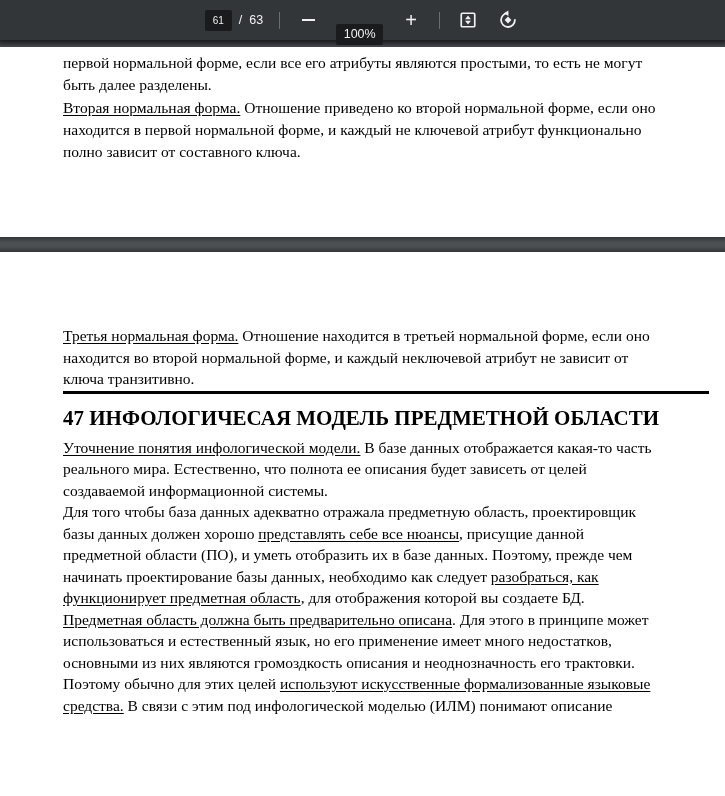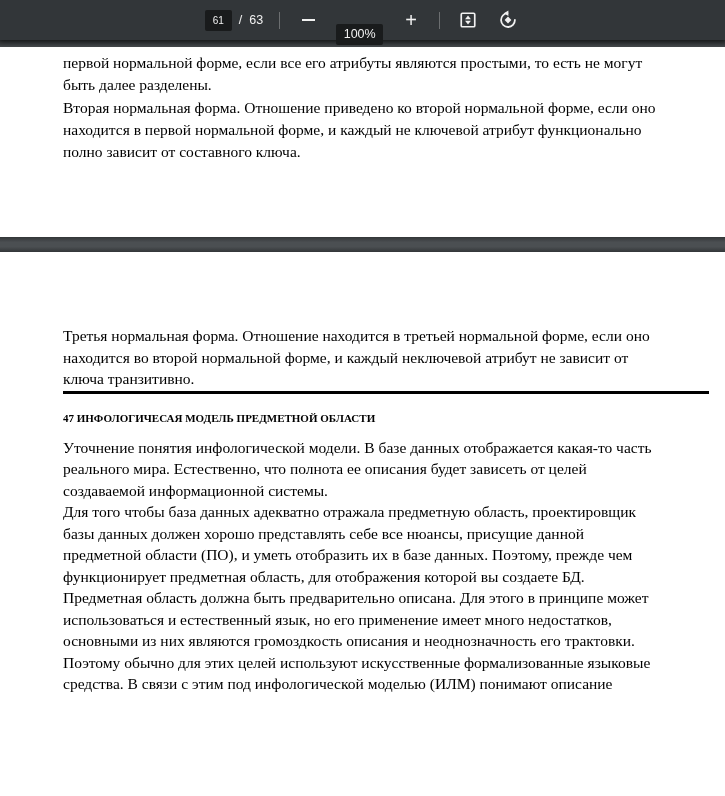--- a/index.html
+++ b/index.html
@@ -42,26 +42,26 @@
   .page-gap {
     height:15px;
     background:linear-gradient(180deg,#333638 0%,#4b4f52 35%,#4b4f52 65%,#333638 100%);
   }
   .page1 { height:190px; padding:5px 27px 0 63px; }
   .page2 { height:544px; padding:73px 16px 0 63px; }
 
   .doc { color:#000; font-family:"Liberation Serif", serif; font-size:15.5px; }
   .tl  { white-space:nowrap; line-height:21.5px; }
   .page1 .tl { line-height:22.3px; }
-  .u   { text-underline-offset:2px;text-align:center; }
+  .u   { text-decoration:underline; text-underline-offset:2px;text-align:center; }
   .b   { font-weight:bold; }
 
   .rule { height:3px; background:#000; margin-top:1px; width:100%; }
   .doc-heading {
-    font-family:"Liberation Serif", serif; font-weight:bold; font-size:11px;
+    font-family:"Liberation Serif", serif; font-weight:bold; font-size:21px;
     line-height:22px; margin-top:13px; white-space:nowrap;
   }
   .block-infmodel { margin-top:17px; }
   .block-body { margin-top:8px; }
 </style>
 </head>
 <body>
 
 <div class="toolbar">
   <div class="page-group">
@@ -128,20 +128,21 @@
       </div>
     <div class="rule"></div>
     <div class="doc-heading">47 ИНФОЛОГИЧЕСАЯ МОДЕЛЬ ПРЕДМЕТНОЙ ОБЛАСТИ</div>
     <div class="block-body">
         <div class="tl"><span class="u">Уточнение понятия инфологической модели.</span><span> В базе данных отображается какая-то часть</span></div>
         <div class="tl"><span>реального мира. Естественно, что полнота ее описания будет зависеть от целей</span></div>
         <div class="tl"><span>создаваемой информационной системы.</span></div>
         <div class="tl"><span>Для того чтобы база данных адекватно отражала предметную область, проектировщик</span></div>
         <div class="tl"><span>базы данных должен хорошо </span><span class="u">представлять себе все нюансы</span><span>, присущие данной</span></div>
         <div class="tl"><span>предметной области (ПО), и уметь отобразить их в базе данных. Поэтому, прежде чем</span></div>
+        <div class="tl"><span>начинать проектирование базы данных, необходимо как следует </span><span class="u">разобраться, как</span></div>
         <div class="tl"><span class="u">функционирует предметная область</span><span>, для отображения которой вы создаете БД.</span></div>
         <div class="tl"><span class="u">Предметная область должна быть предварительно описана</span><span>. Для этого в принципе может</span></div>
         <div class="tl"><span>использоваться и естественный язык, но его применение имеет много недостатков,</span></div>
         <div class="tl"><span>основными из них являются громоздкость описания и неоднозначность его трактовки.</span></div>
         <div class="tl"><span>Поэтому обычно для этих целей </span><span class="u">используют искусственные формализованные языковые</span></div>
         <div class="tl"><span class="u">средства.</span><span> В связи с этим под инфологической моделью (ИЛМ) понимают описание</span></div>
       </div>
   </div>
 </div>
 

